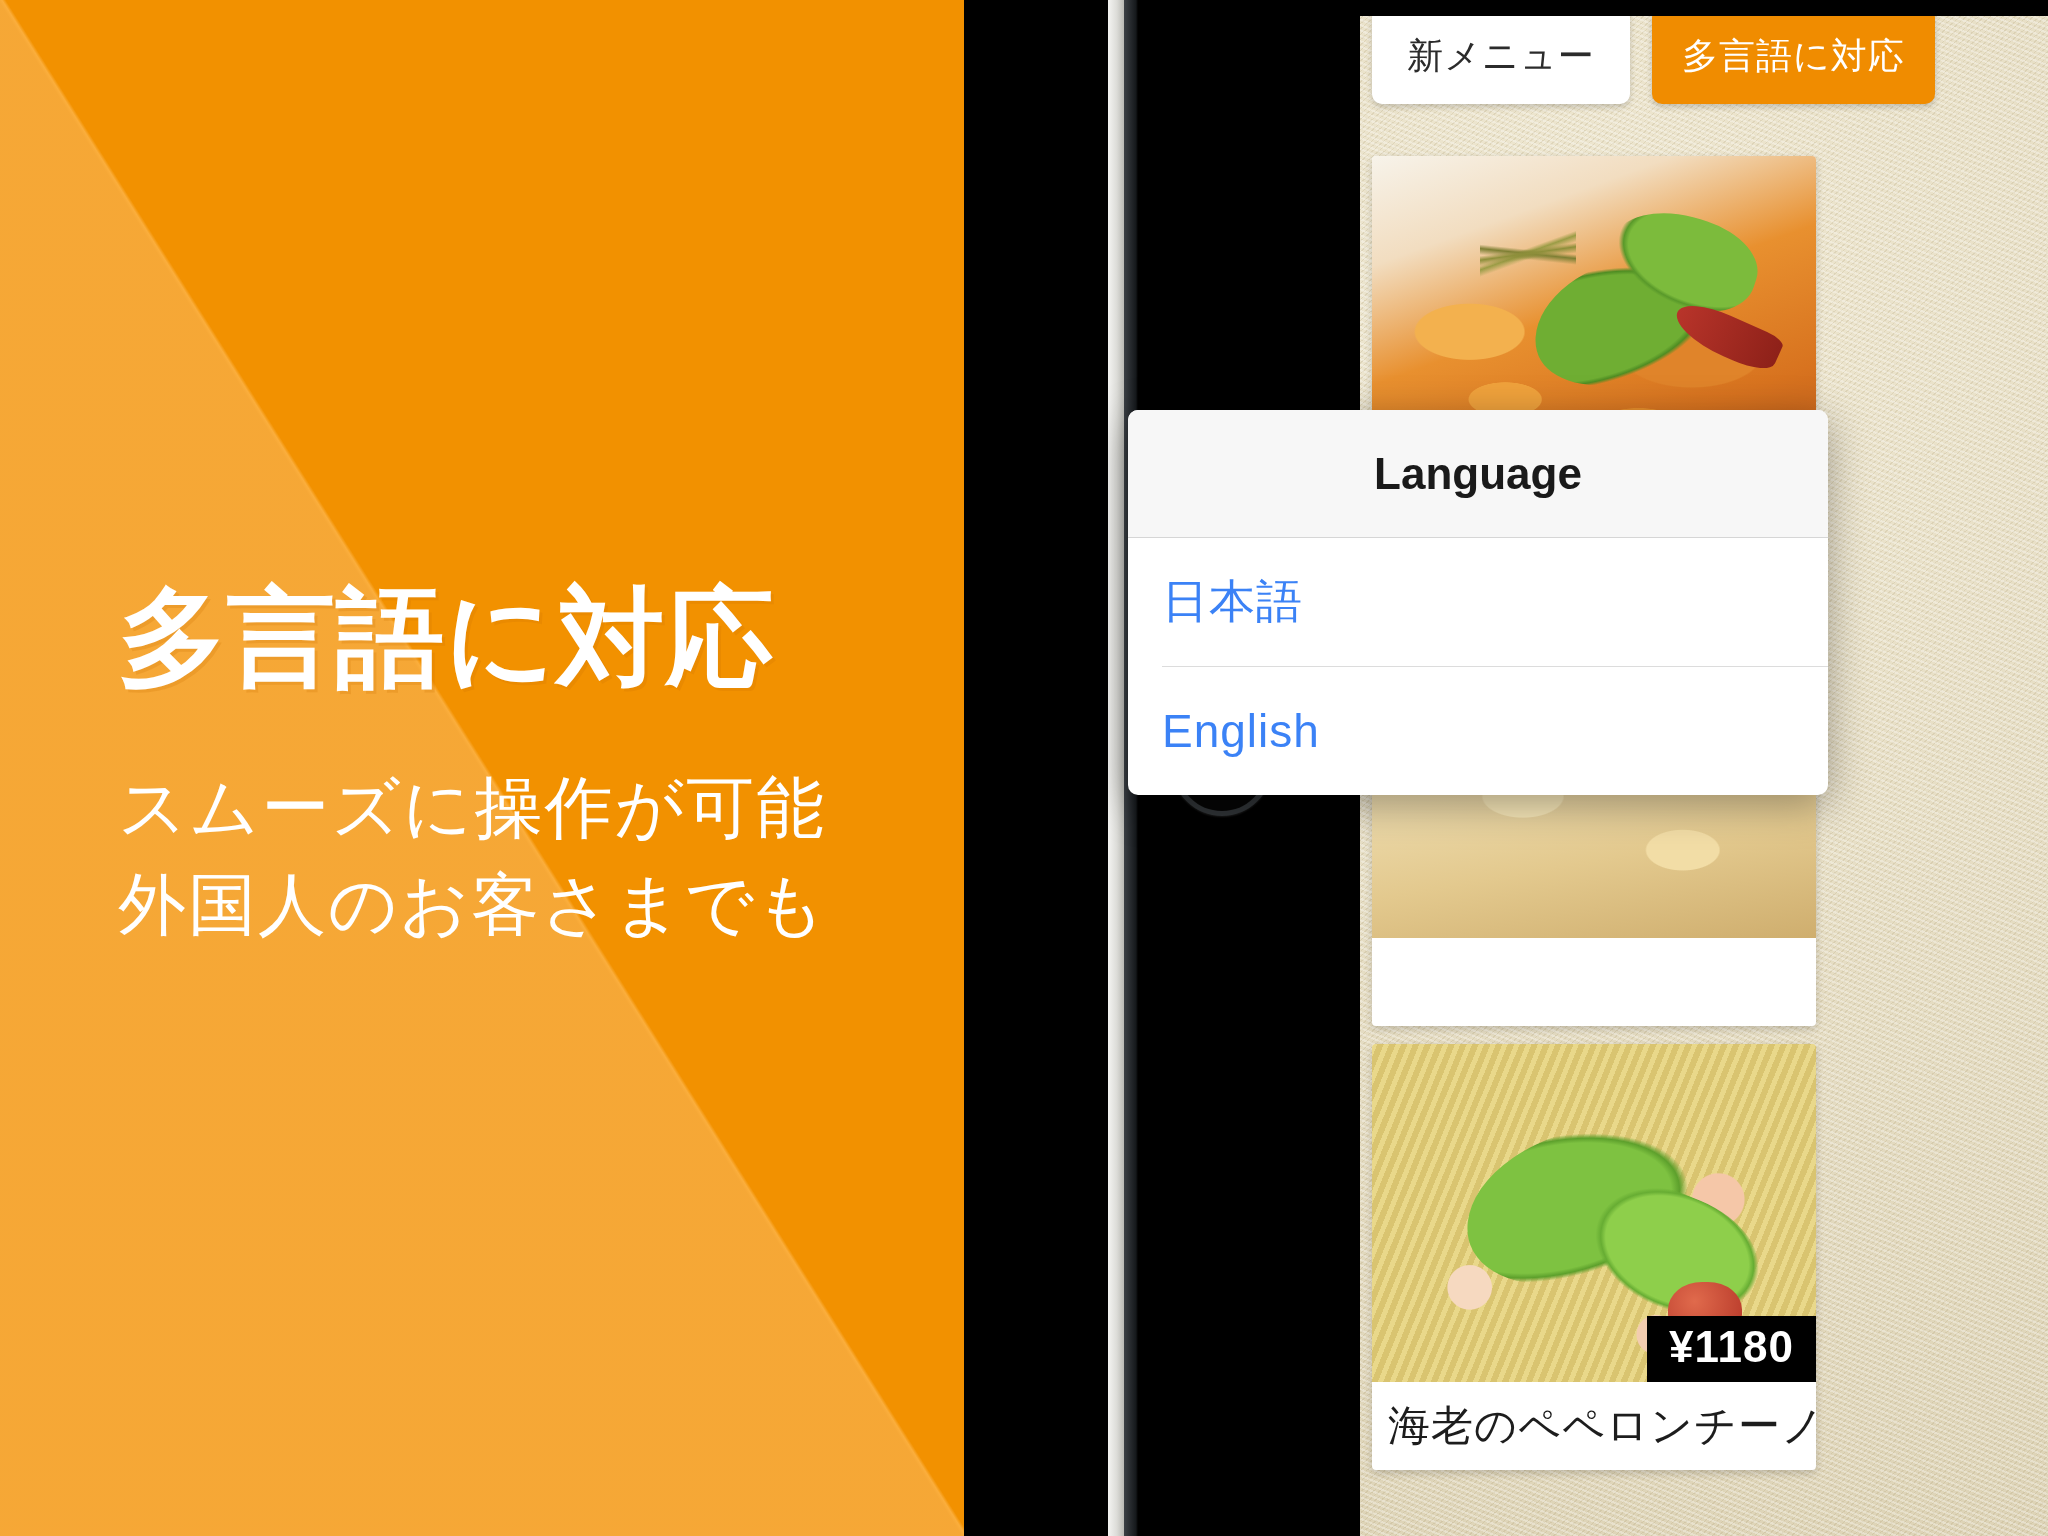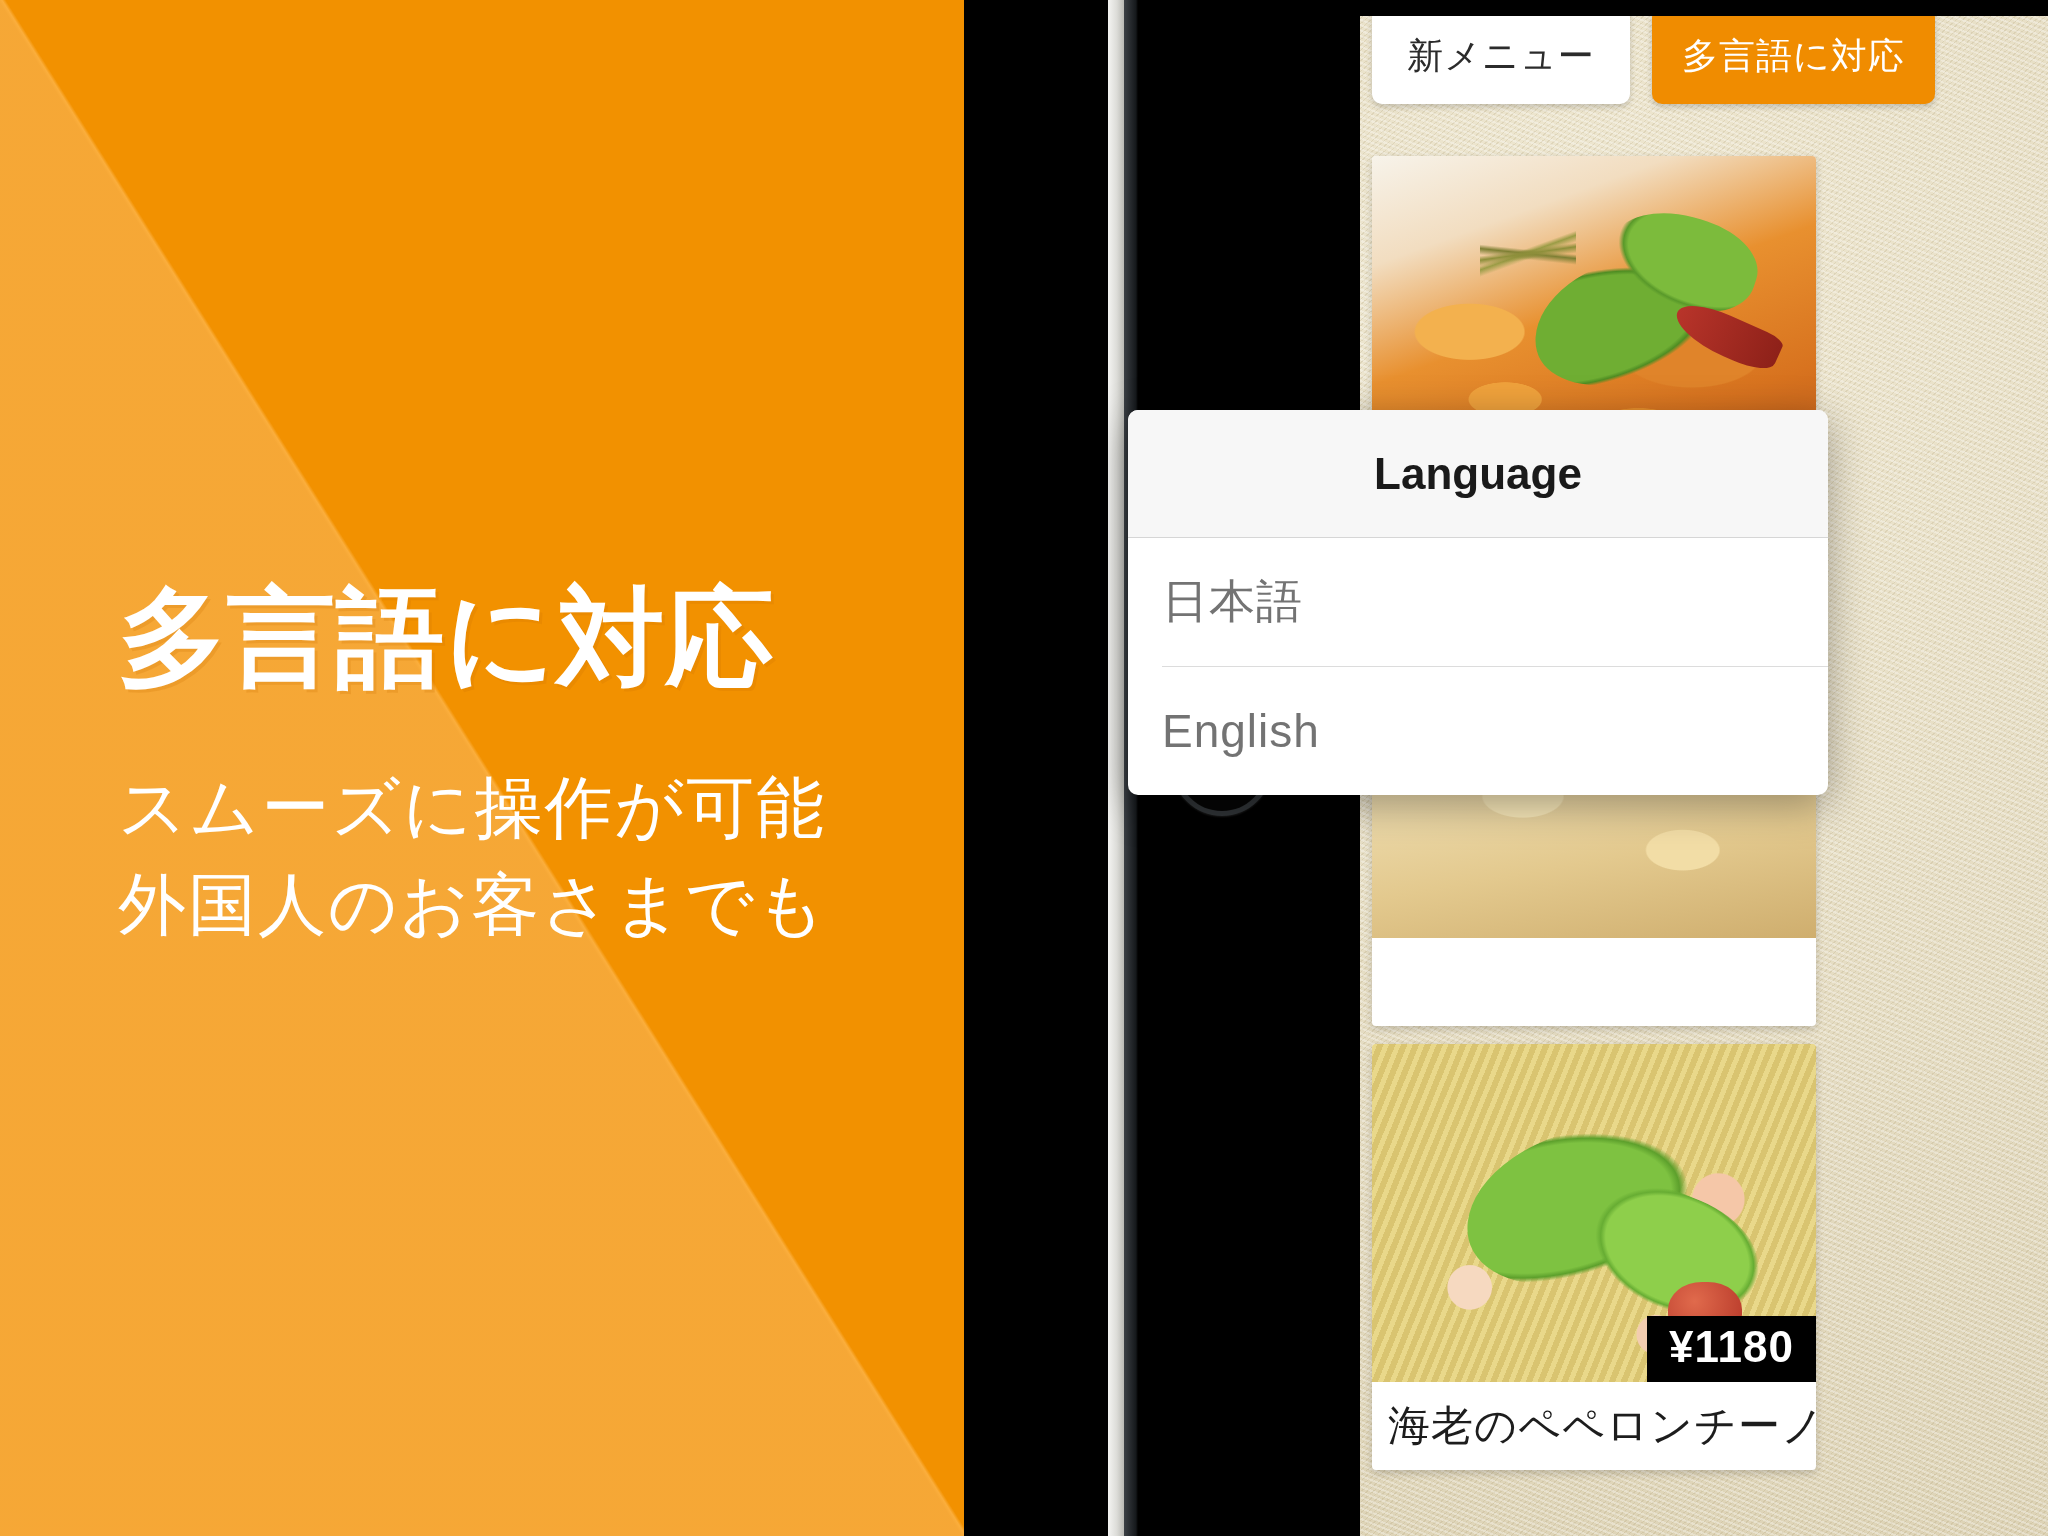--- a/index.html
+++ b/index.html
@@ -190,21 +190,21 @@
     overflow:hidden; z-index:60;
   }
   .dlg-head {
     height:128px; background:#f7f7f7;
     display:flex; align-items:center; justify-content:center;
     font-size:44px; font-weight:bold; color:#1a1a1a;
     border-bottom:1px solid #d6d6d6;
   }
   .dlg-item {
     height:128px; display:flex; align-items:center;
-    padding-left:34px; font-size:46px; color:#737373; letter-spacing:1px;
+    padding-left:34px; font-size:46px; color:#3b82f6; letter-spacing:1px;
   }
   .dlg-sep { height:1px; background:#dcdcdc; margin-left:34px; }
 </style>
 </head>
 <body>
 
 <div class="stage">
 
   <div class="promo">
     <div class="promo-wedge"></div>

